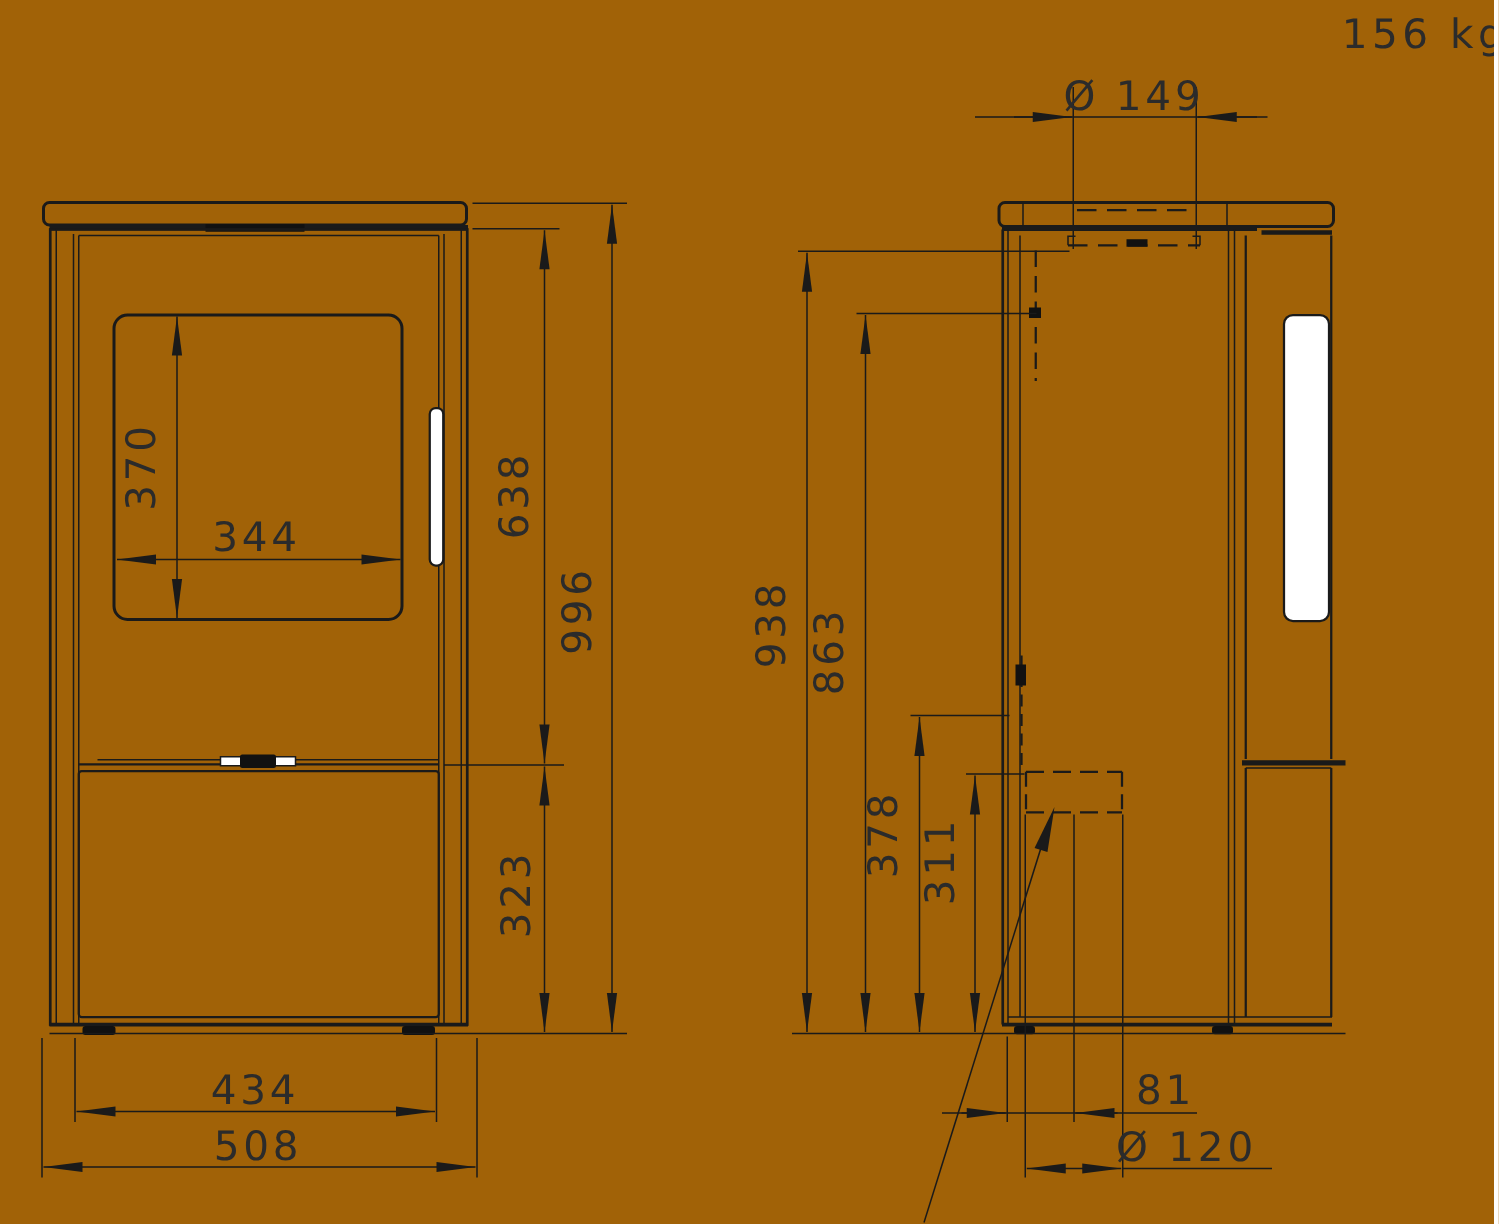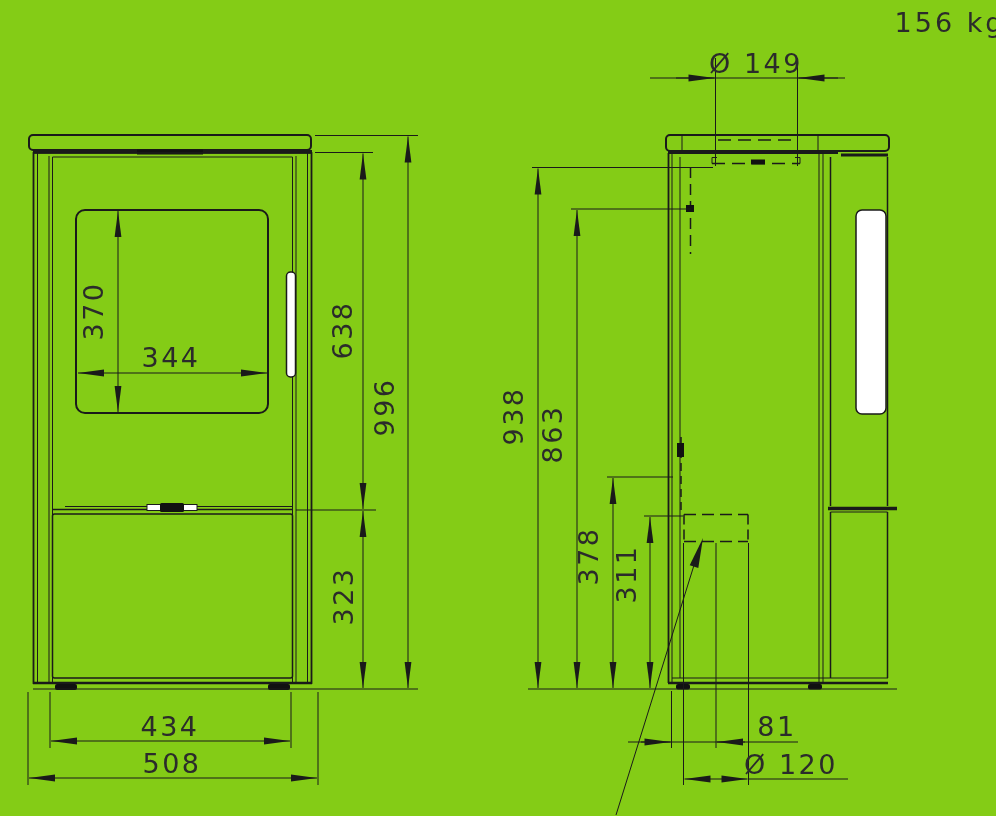--- a/index.html
+++ b/index.html
@@ -1,16 +1,16 @@
 <!DOCTYPE html>
 <html><head>
 <meta charset="utf-8">
 <style>
   html,body{margin:0;padding:0;background:#ffffff;}
-  .canvas{position:relative;width:996px;height:816px;background:#84cc16;overflow:hidden;}
+  .canvas{position:relative;width:996px;height:816px;background:#a16207;overflow:hidden;}
   svg{position:absolute;left:0;top:0;}
   .dim-text{font-family:"DejaVu Sans","Liberation Sans",sans-serif;font-size:27px;fill:#2b2b2b;letter-spacing:2.5px;}
   .weight-text{font-family:"DejaVu Sans","Liberation Sans",sans-serif;font-size:27px;fill:#2b2b2b;letter-spacing:3px;}
 </style>
 </head>
 <body>
 
 <div class="canvas">
 <svg width="999" height="816" viewBox="0 0 999 816">
   <defs>

